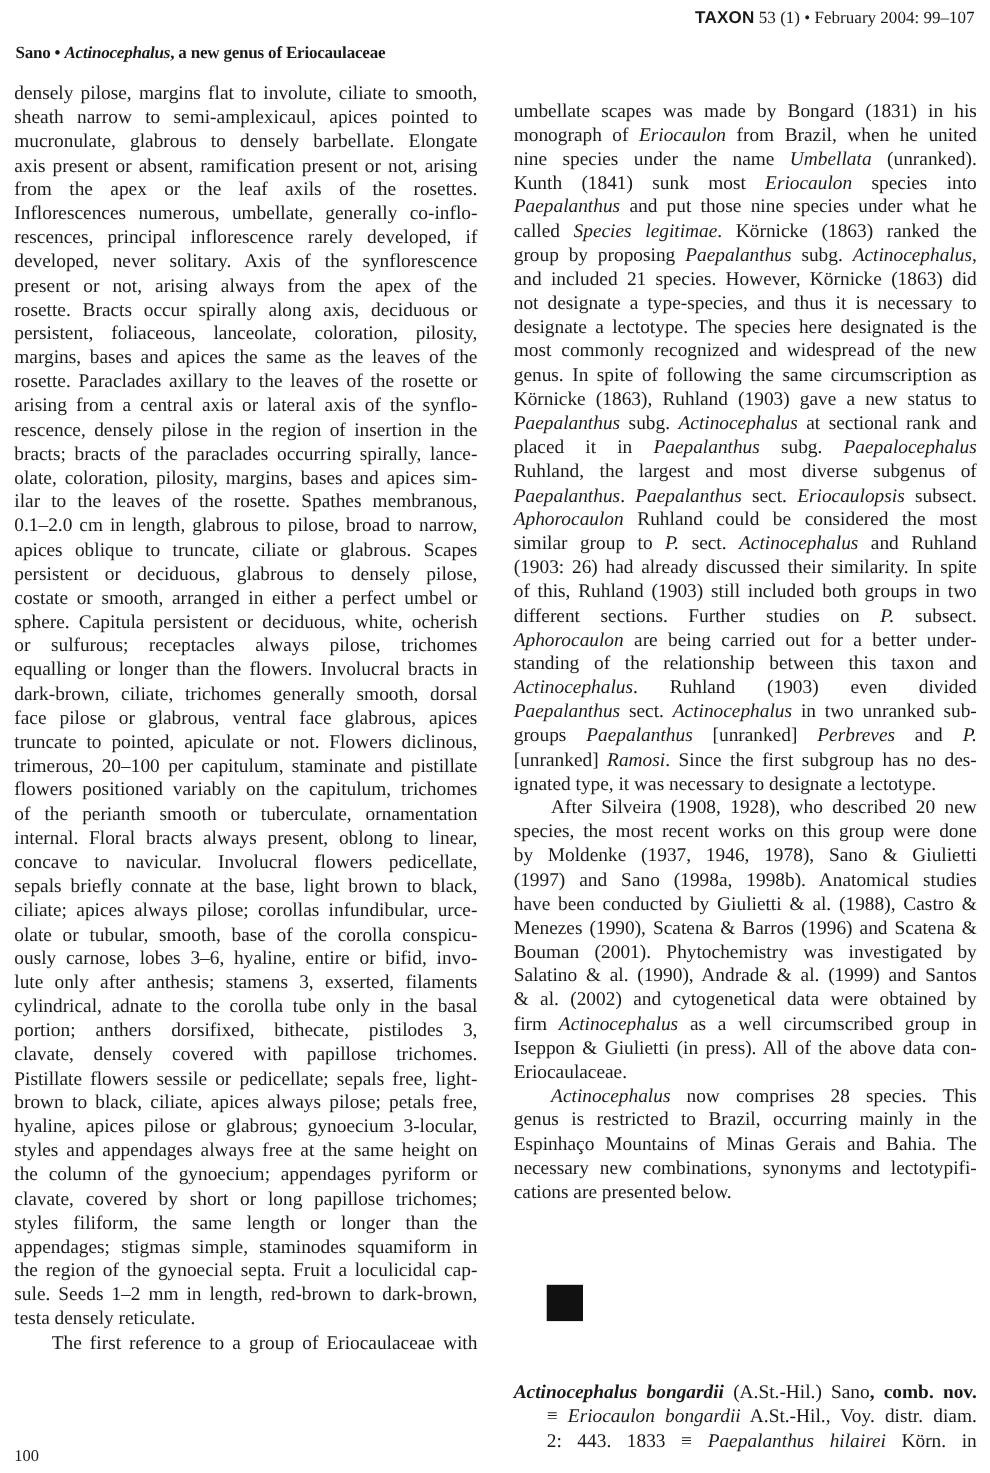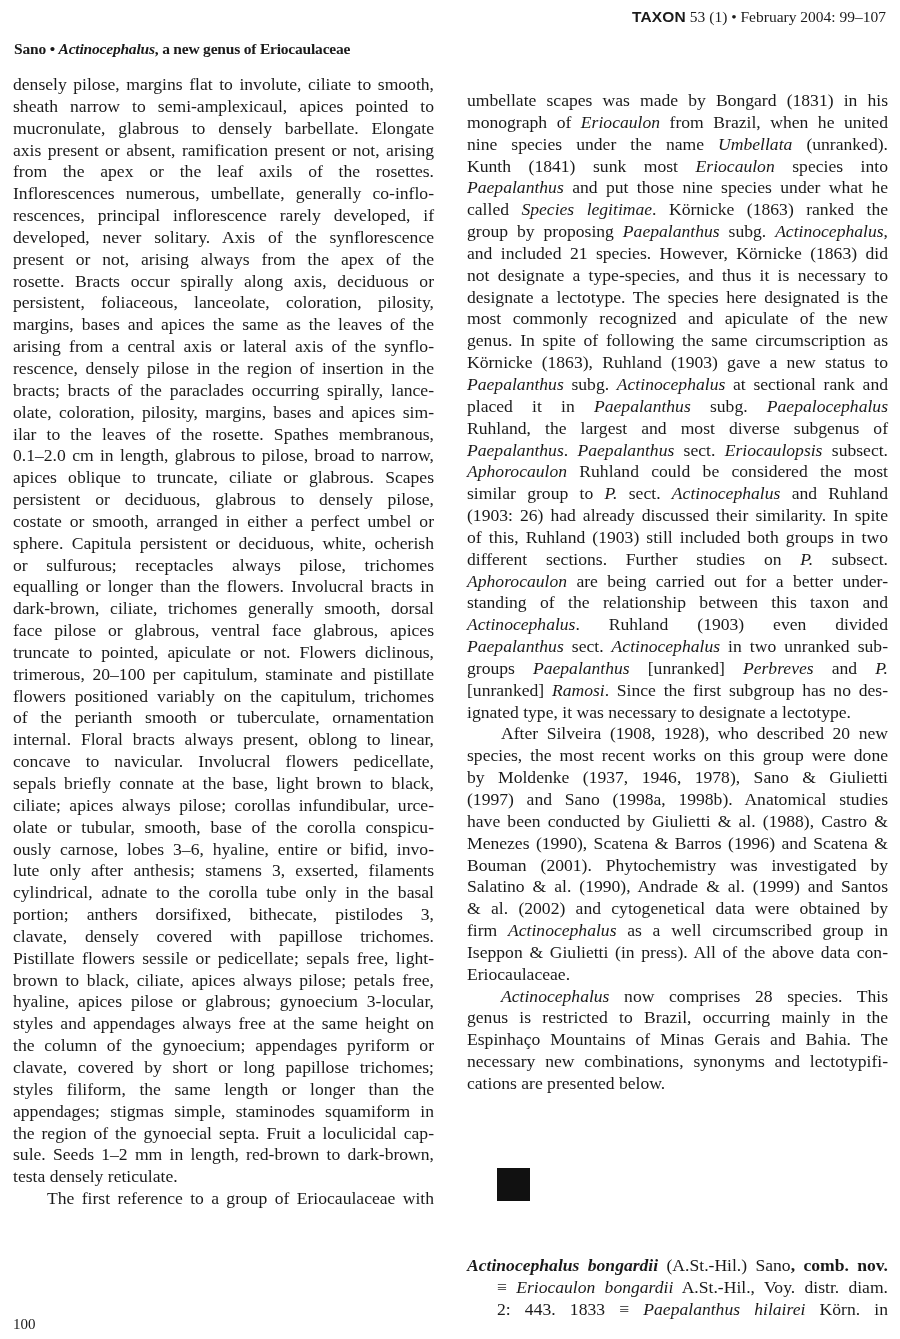--- a/index.html
+++ b/index.html
@@ -40,20 +40,21 @@
     <span class="line"><span>mucronulate, glabrous to densely barbellate. Elongate</span></span>
     <span class="line"><span>axis present or absent, ramification present or not, arising</span></span>
     <span class="line"><span>from the apex or the leaf axils of the rosettes.</span></span>
     <span class="line"><span>Inflorescences numerous, umbellate, generally co-inflo-</span></span>
     <span class="line"><span>rescences, principal inflorescence rarely developed, if</span></span>
     <span class="line"><span>developed, never solitary. Axis of the synflorescence</span></span>
     <span class="line"><span>present or not, arising always from the apex of the</span></span>
     <span class="line"><span>rosette. Bracts occur spirally along axis, deciduous or</span></span>
     <span class="line"><span>persistent, foliaceous, lanceolate, coloration, pilosity,</span></span>
     <span class="line"><span>margins, bases and apices the same as the leaves of the</span></span>
+    <span class="line"><span>rosette. Paraclades axillary to the leaves of the rosette or</span></span>
     <span class="line"><span>arising from a central axis or lateral axis of the synflo-</span></span>
     <span class="line"><span>rescence, densely pilose in the region of insertion in the</span></span>
     <span class="line"><span>bracts; bracts of the paraclades occurring spirally, lance-</span></span>
     <span class="line"><span>olate, coloration, pilosity, margins, bases and apices sim-</span></span>
     <span class="line"><span>ilar to the leaves of the rosette. Spathes membranous,</span></span>
     <span class="line"><span>0.1–2.0 cm in length, glabrous to pilose, broad to narrow,</span></span>
     <span class="line"><span>apices oblique to truncate, ciliate or glabrous. Scapes</span></span>
     <span class="line"><span>persistent or deciduous, glabrous to densely pilose,</span></span>
     <span class="line"><span>costate or smooth, arranged in either a perfect umbel or</span></span>
     <span class="line"><span>sphere. Capitula persistent or deciduous, white, ocherish</span></span>
@@ -92,21 +93,21 @@
     <span class="line"><span>umbellate scapes was made by Bongard (1831) in his</span></span>
     <span class="line"><span>monograph of </span><i>Eriocaulon</i><span> from Brazil, when he united</span></span>
     <span class="line"><span>nine species under the name </span><i>Umbellata</i><span> (unranked).</span></span>
     <span class="line"><span>Kunth (1841) sunk most </span><i>Eriocaulon</i><span> species into</span></span>
     <span class="line"><i>Paepalanthus</i><span> and put those nine species under what he</span></span>
     <span class="line"><span>called </span><i>Species legitimae</i><span>. Körnicke (1863) ranked the</span></span>
     <span class="line"><span>group by proposing </span><i>Paepalanthus</i><span> subg. </span><i>Actinocephalus</i><span>,</span></span>
     <span class="line"><span>and included 21 species. However, Körnicke (1863) did</span></span>
     <span class="line"><span>not designate a type-species, and thus it is necessary to</span></span>
     <span class="line"><span>designate a lectotype. The species here designated is the</span></span>
-    <span class="line"><span>most commonly recognized and apiculate of the new</span></span>
+    <span class="line"><span>most commonly recognized and widespread of the new</span></span>
     <span class="line"><span>genus. In spite of following the same circumscription as</span></span>
     <span class="line"><span>Körnicke (1863), Ruhland (1903) gave a new status to</span></span>
     <span class="line"><i>Paepalanthus</i><span> subg. </span><i>Actinocephalus</i><span> at sectional rank and</span></span>
     <span class="line"><span>placed it in </span><i>Paepalanthus</i><span> subg. </span><i>Paepalocephalus</i></span>
     <span class="line"><span>Ruhland, the largest and most diverse subgenus of</span></span>
     <span class="line"><i>Paepalanthus</i><span>. </span><i>Paepalanthus</i><span> sect. </span><i>Eriocaulopsis</i><span> subsect.</span></span>
     <span class="line"><i>Aphorocaulon</i><span> Ruhland could be considered the most</span></span>
     <span class="line"><span>similar group to </span><i>P.</i><span> sect. </span><i>Actinocephalus</i><span> and Ruhland</span></span>
     <span class="line"><span>(1903: 26) had already discussed their similarity. In spite</span></span>
     <span class="line"><span>of this, Ruhland (1903) still included both groups in two</span></span>

